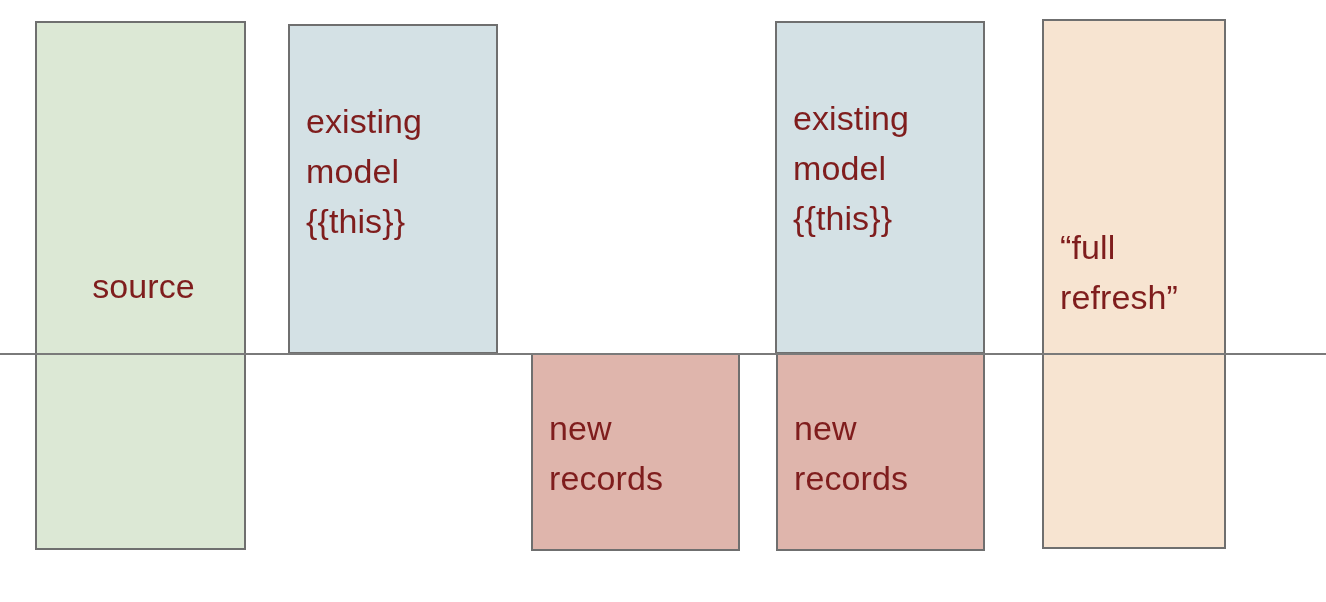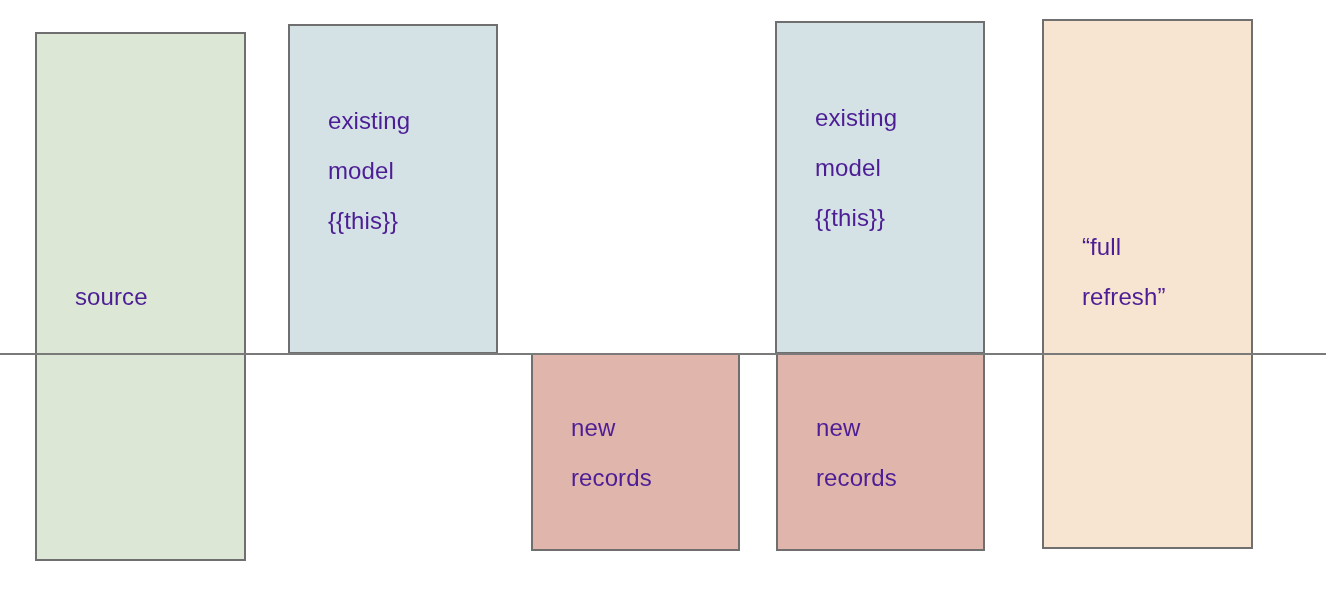--- a/index.html
+++ b/index.html
@@ -28,36 +28,36 @@
   .box {
     position: absolute;
     box-sizing: border-box;
     border: 2px solid #6f6f6f;
     display: flex;
     align-items: center;
     justify-content: flex-start;
   }
   .box .label {
     font-family: "Liberation Sans", sans-serif;
-    font-size: 24px;
+    font-size: 34px;
     line-height: 50px;
-    color: #4c1d95;
+    color: #7f1d1d;
     text-align: left;
-    padding-left: 38px;
+    padding-left: 16px;
     padding-right: 10px;
     white-space: pre-line;
     letter-spacing: 0.1px;
   }
   
-  #box-source      { left: 35px;   top: 32px;  width: 211px; height: 529px; background: #dce8d5; }
+  #box-source      { left: 35px;   top: 21px;  width: 211px; height: 529px; background: #dce8d5; justify-content: center; }
   #box-existing-1  { left: 288px;  top: 24px;  width: 210px; height: 330px; background: #d4e1e5; }
   #box-new-1       { left: 531px;  top: 353px; width: 209px; height: 198px; background: #dfb5ac; }
   #box-existing-2  { left: 775px;  top: 21px;  width: 210px; height: 333px; background: #d4e1e5; }
   #box-new-2       { left: 776px;  top: 353px; width: 209px; height: 198px; background: #dfb5ac; }
-  #box-full        { left: 1042px; top: 19px;  width: 211px; height: 530px; background: #f7e4d1; }
+  #box-full        { left: 1042px; top: 19px;  width: 184px; height: 530px; background: #f7e4d1; }
 
   
   #box-source     .label { align-self: center; }
   #box-existing-1 .label { position: relative; top: -18px; }
   #box-existing-2 .label { position: relative; top: -20px; }
   #box-full       .label { position: relative; top: -12px; }
   #box-new-1      .label,
   #box-new-2      .label { position: relative; top: -6px; margin-top: 14px; }
 </style>
 </head>

